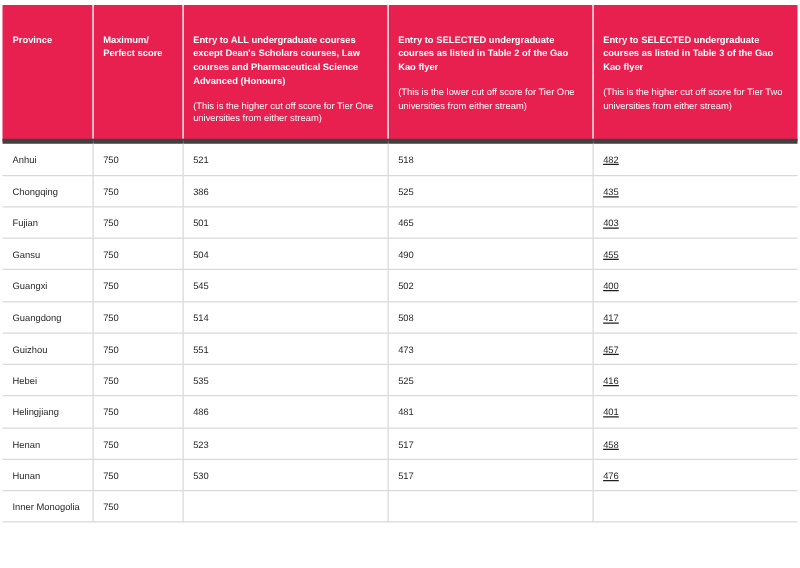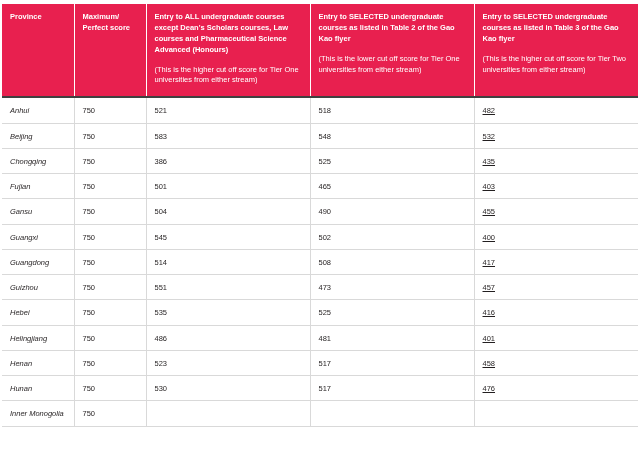--- a/index.html
+++ b/index.html
@@ -31,42 +31,42 @@
   table.gaokao col.c4 { width: 164px; }
 
   thead th {
     background: #e8204f;
     color: #ffffff;
     text-align: left;
     vertical-align: top;
     font-size: 7.5px;
     line-height: 1.45;
     font-weight: bold;
-    padding: 8px 8px 10px 8px;
+    padding: 23px 8px 10px 8px;
     border-right: 1px solid #ffffff;
-    border-bottom: 2px solid #404040;
+    border-bottom: 4px solid #404040;
   }
   thead th:last-child { border-right: none; }
   thead th .sub {
     display: block;
     margin-top: 9px;
     font-weight: normal;
   }
   tbody td {
     font-size: 7.5px;
     line-height: 1.5;
     padding: 7px 8px 6px 8px;
     vertical-align: top;
     border-bottom: 1px solid #d9d9d9;
     border-right: 1px solid #d9d9d9;
     color: #231f20;
     background: #ffffff;
   }
   tbody td:last-child { border-right: none; text-decoration: underline; }
-  tbody tr td:first-child { border-left: none; font-style: italic; }
+  tbody tr td:first-child { border-left: none; }
 </style>
 </head>
 <body>
 
 <div class="sheet">
   <table class="gaokao">
     <colgroup>
       <col class="c0">
         <col class="c1">
         <col class="c2">
@@ -95,27 +95,20 @@
         </th>
       </tr>
     </thead>
     <tbody>
       <tr>
         <td>Anhui</td>
         <td>750</td>
         <td>521</td>
         <td>518</td>
         <td>482</td>
-      </tr>
-      <tr>
-        <td>Beijing</td>
-        <td>750</td>
-        <td>583</td>
-        <td>548</td>
-        <td>532</td>
       </tr>
       <tr>
         <td>Chongqing</td>
         <td>750</td>
         <td>386</td>
         <td>525</td>
         <td>435</td>
       </tr>
       <tr>
         <td>Fujian</td>

